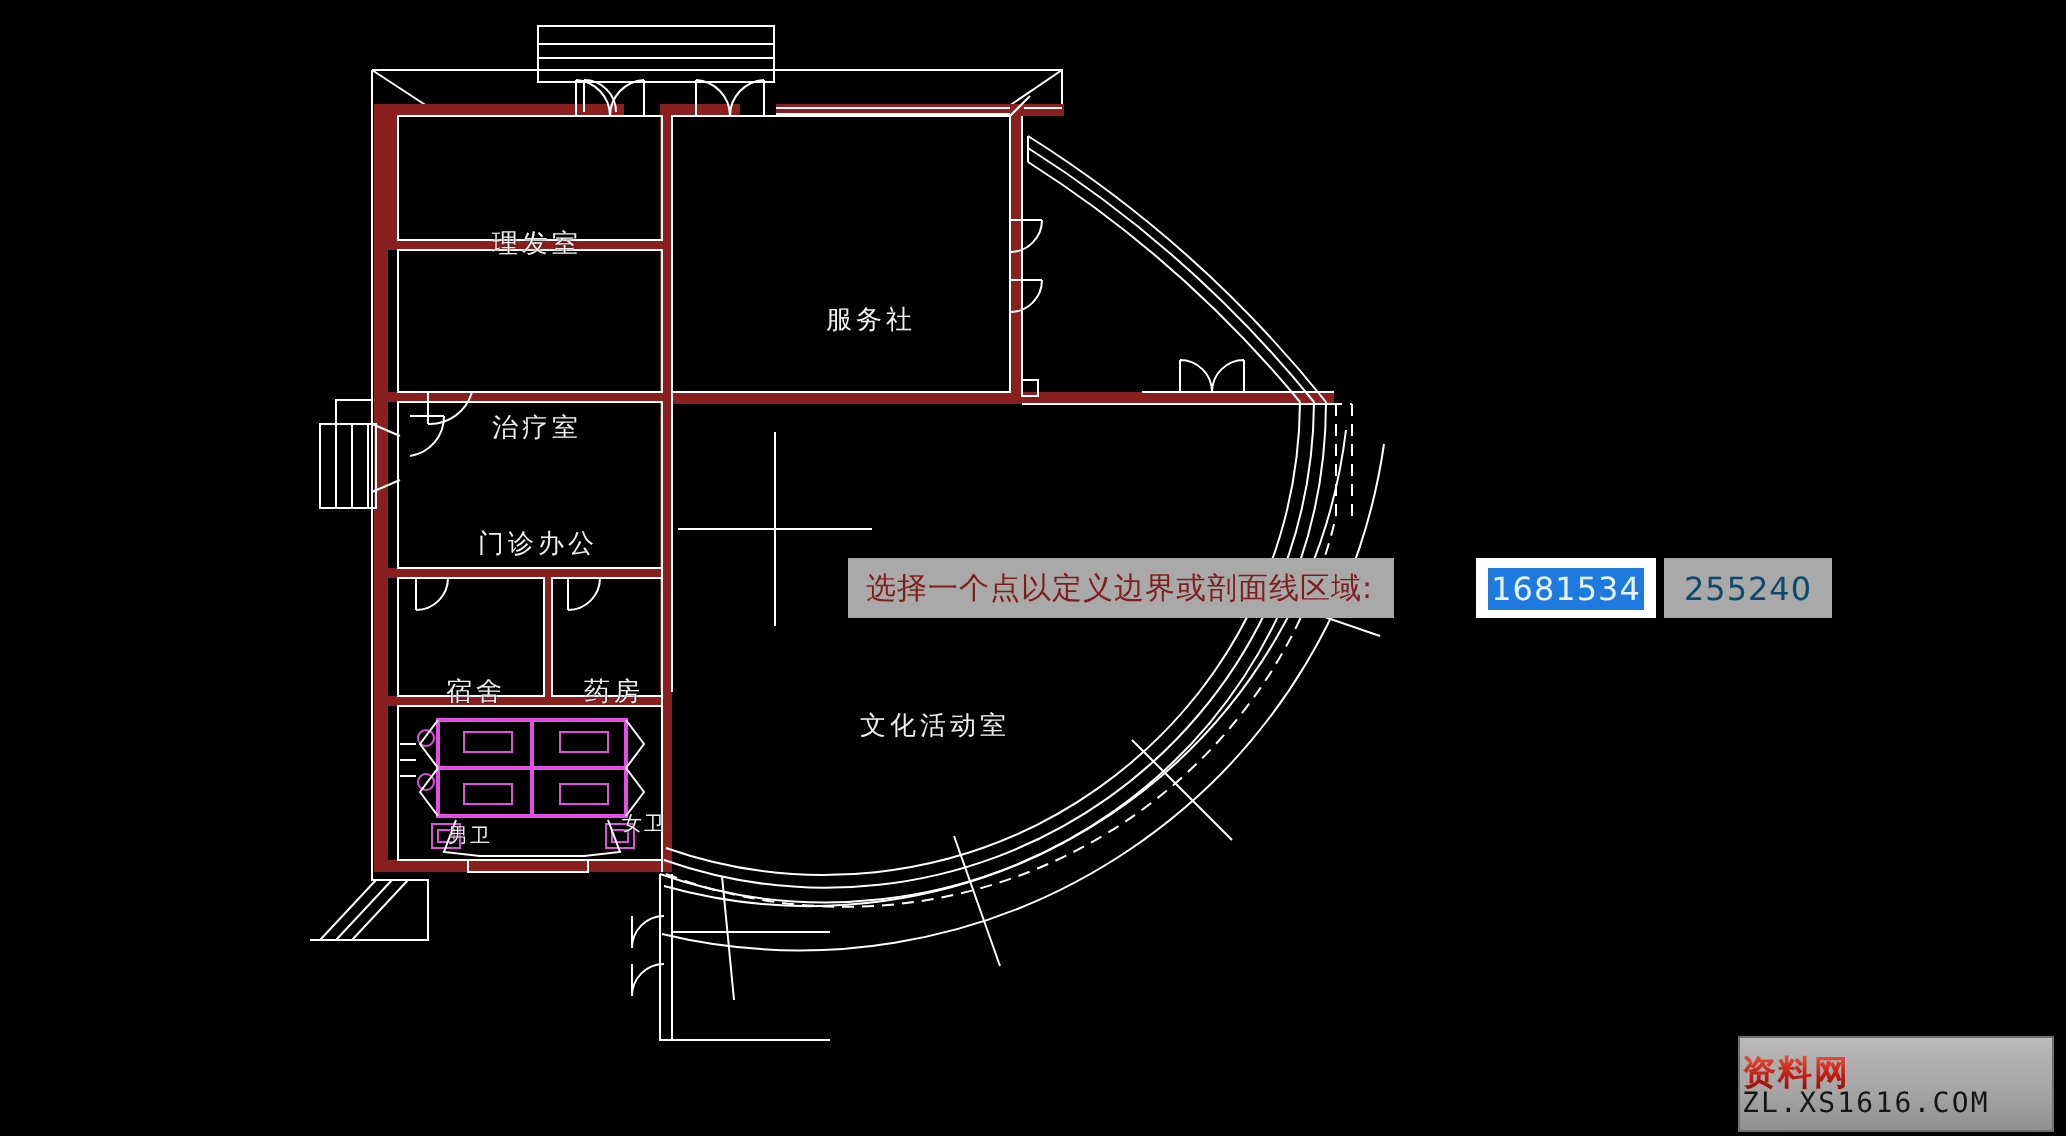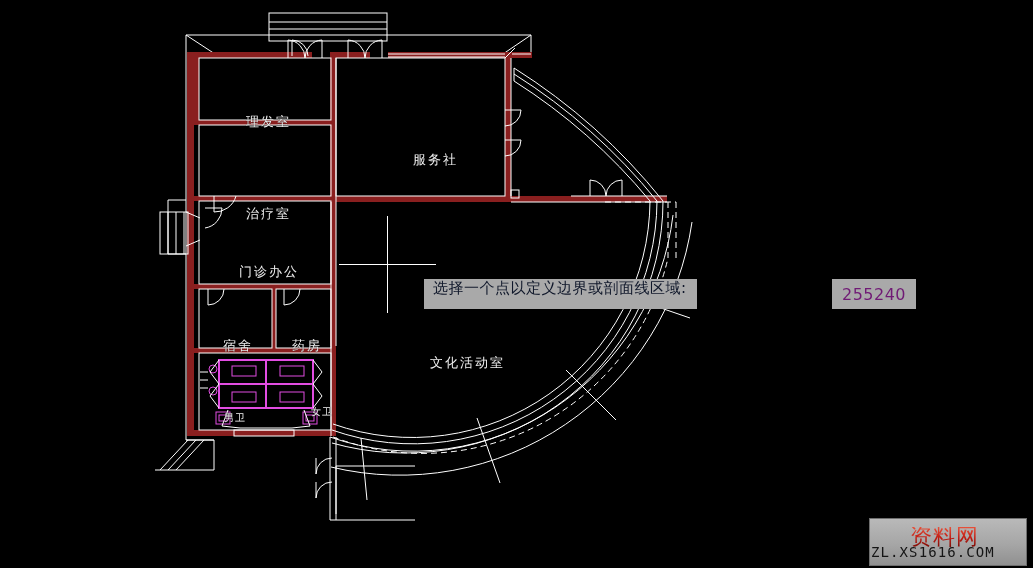--- a/index.html
+++ b/index.html
@@ -4,35 +4,35 @@
 <style>
   html,body{margin:0;padding:0;background:#000;}
   body{width:1033px;height:568px;overflow:hidden;
        font-family:"DejaVu Sans","Liberation Sans",sans-serif;}
   #stage{position:relative;width:1033px;height:568px;background:#000;overflow:hidden;}
   #cad{position:absolute;left:0;top:0;width:1033px;height:568px;}
 
   
   .prompt-bar{
     position:absolute;left:424px;top:279px;height:30px;
-    background:#a9a9a9;color:#0f172a;
-    display:flex;
+    background:#a9a9a9;color:#7f1d1d;
+    display:flex;align-items:center;
     padding:0 10px 0 9px;
     font-size:15px;letter-spacing:.5px;white-space:nowrap;
     font-family:"DejaVu Sans","Liberation Sans",sans-serif;
   }
   .field{
     position:absolute;top:279px;height:30px;
     display:flex;align-items:center;justify-content:center;
     font-size:16px;letter-spacing:.5px;
     font-family:"DejaVu Sans","Liberation Sans",sans-serif;
   }
   .field-a{left:738px;width:90px;background:#ffffff;}
   .field-a .sel{background:#1f7ae0;color:#e8f2ff;padding:1px 2px;}
-  .field-b{left:832px;width:84px;background:#a9a9a9;color:#701a75;}
+  .field-b{left:832px;width:84px;background:#a9a9a9;color:#0c4a6e;}
 
   
   .cross-h{position:absolute;left:339px;top:264px;width:97px;height:1px;background:#fff;}
   .cross-v{position:absolute;left:387px;top:216px;width:1px;height:97px;background:#fff;}
 
   
   .rlabel{
     position:absolute;color:#f0f0f0;font-size:13px;
     letter-spacing:2px;white-space:nowrap;
     font-family:"DejaVu Sans","Liberation Sans",sans-serif;
@@ -45,26 +45,26 @@
   .watermark{
     position:absolute;left:869px;top:518px;width:156px;height:46px;
     background:linear-gradient(180deg,#b9b9b9 0%,#a6a6a6 55%,#909090 100%);
     border:1px solid #6e6e6e;
     display:flex;align-items:center;overflow:hidden;
   }
   .wm-logo{position:relative;width:58px;height:42px;flex:0 0 58px;}
   .wm-logo svg{position:absolute;left:0;top:0;}
   .wm-text{flex:1;display:flex;flex-direction:column;justify-content:center;
            padding-left:1px;}
-  .wm-cn{font-size:22px;font-weight:normal;line-height:20px;letter-spacing:1px;
+  .wm-cn{font-size:17px;font-weight:bold;line-height:20px;letter-spacing:1px;
          color:#c6241d;
          background:linear-gradient(180deg,#e8513a 0%,#c01c13 55%,#7d0f08 100%);
          -webkit-background-clip:text;background-clip:text;
          -webkit-text-fill-color:transparent;
-         font-family:"DejaVu Sans","Liberation Sans",sans-serif;margin-left:39px;}
+         font-family:"DejaVu Sans","Liberation Sans",sans-serif;}
   .wm-url{font-size:14px;line-height:11px;letter-spacing:1.1px;color:#151515;
           font-family:"DejaVu Sans Mono","Liberation Mono",monospace;}
 </style>
 </head>
 <body>
 
 <div id="stage">
 
   <svg id="cad" viewBox="0 0 1033 568">
     <defs>
@@ -266,20 +266,23 @@
   <div class="rlabel" style="left:413px;top:123px;">服务社</div>
   <div class="rlabel" style="left:430px;top:326px;">文化活动室</div>
 
   <div class="cross-h"></div>
   <div class="cross-v"></div>
 
   <div class="prompt-bar">
     <span>选择一个点以定义边界或剖面线区域:</span>
   </div>
 
+  <div class="field field-a">
+    <span class="sel">1681534</span>
+  </div>
 
   <div class="field field-b">
     <span>255240</span>
   </div>
 
   <div class="watermark">
     <div class="wm-text">
       <div class="wm-cn">资料网</div>
       <div class="wm-url">ZL.XS1616.COM</div>
     </div>

